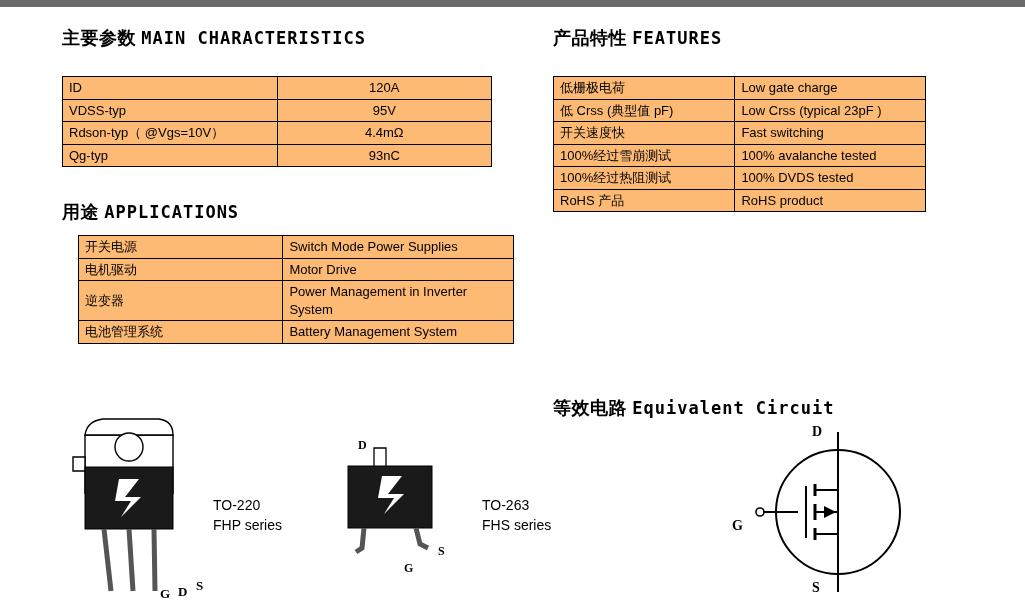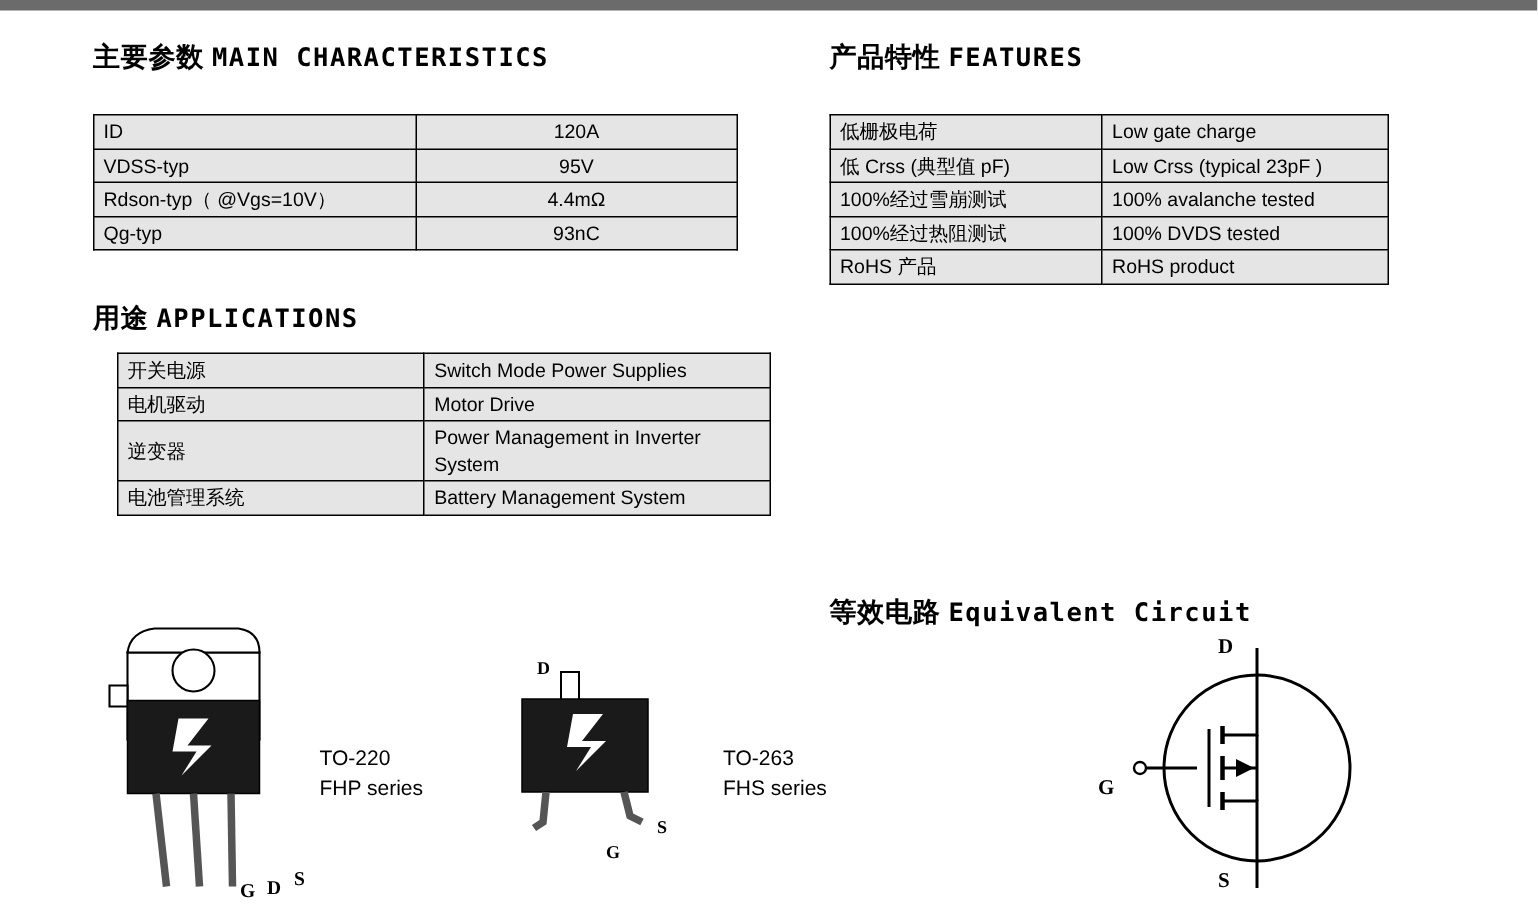--- a/index.html
+++ b/index.html
@@ -24,21 +24,21 @@
     font-size: 19px;
     white-space: nowrap;
   }
   .section-title .cn { font-family: "DejaVu Sans", sans-serif; font-size: 18px; letter-spacing: 0.5px;}
   .section-title .en { font-family: "DejaVu Sans Mono", monospace; font-size: 17px; letter-spacing: 1px; }
 
   table.spec {
     position: absolute;
     border-collapse: collapse;
     font-size: 13px;
-    background: #e5e5e5;
+    background: #fdba74;
   }
   table.spec td {
     border: 1px solid #000;
     padding: 2px 6px;
     vertical-align: middle;
     line-height: 1.35;
     font-family: "Liberation Sans", sans-serif;
   }
   td.cn-cell { font-family: "DejaVu Sans", sans-serif; font-size: 13px; }
   td.center { text-align: center; }
@@ -119,20 +119,24 @@
     <tbody>
         <tr>
       <td class="cn-cell">低栅极电荷</td>
       <td>Low gate charge</td>
     </tr>
     <tr>
       <td class="cn-cell">低 Crss (典型值 pF)</td>
       <td>Low Crss (typical 23pF )</td>
     </tr>
     <tr>
+      <td class="cn-cell">开关速度快</td>
+      <td>Fast switching</td>
+    </tr>
+    <tr>
       <td class="cn-cell">100%经过雪崩测试</td>
       <td>100% avalanche tested</td>
     </tr>
     <tr>
       <td class="cn-cell">100%经过热阻测试</td>
       <td>100% DVDS tested</td>
     </tr>
     <tr>
       <td class="cn-cell">RoHS 产品</td>
       <td>RoHS product</td>

